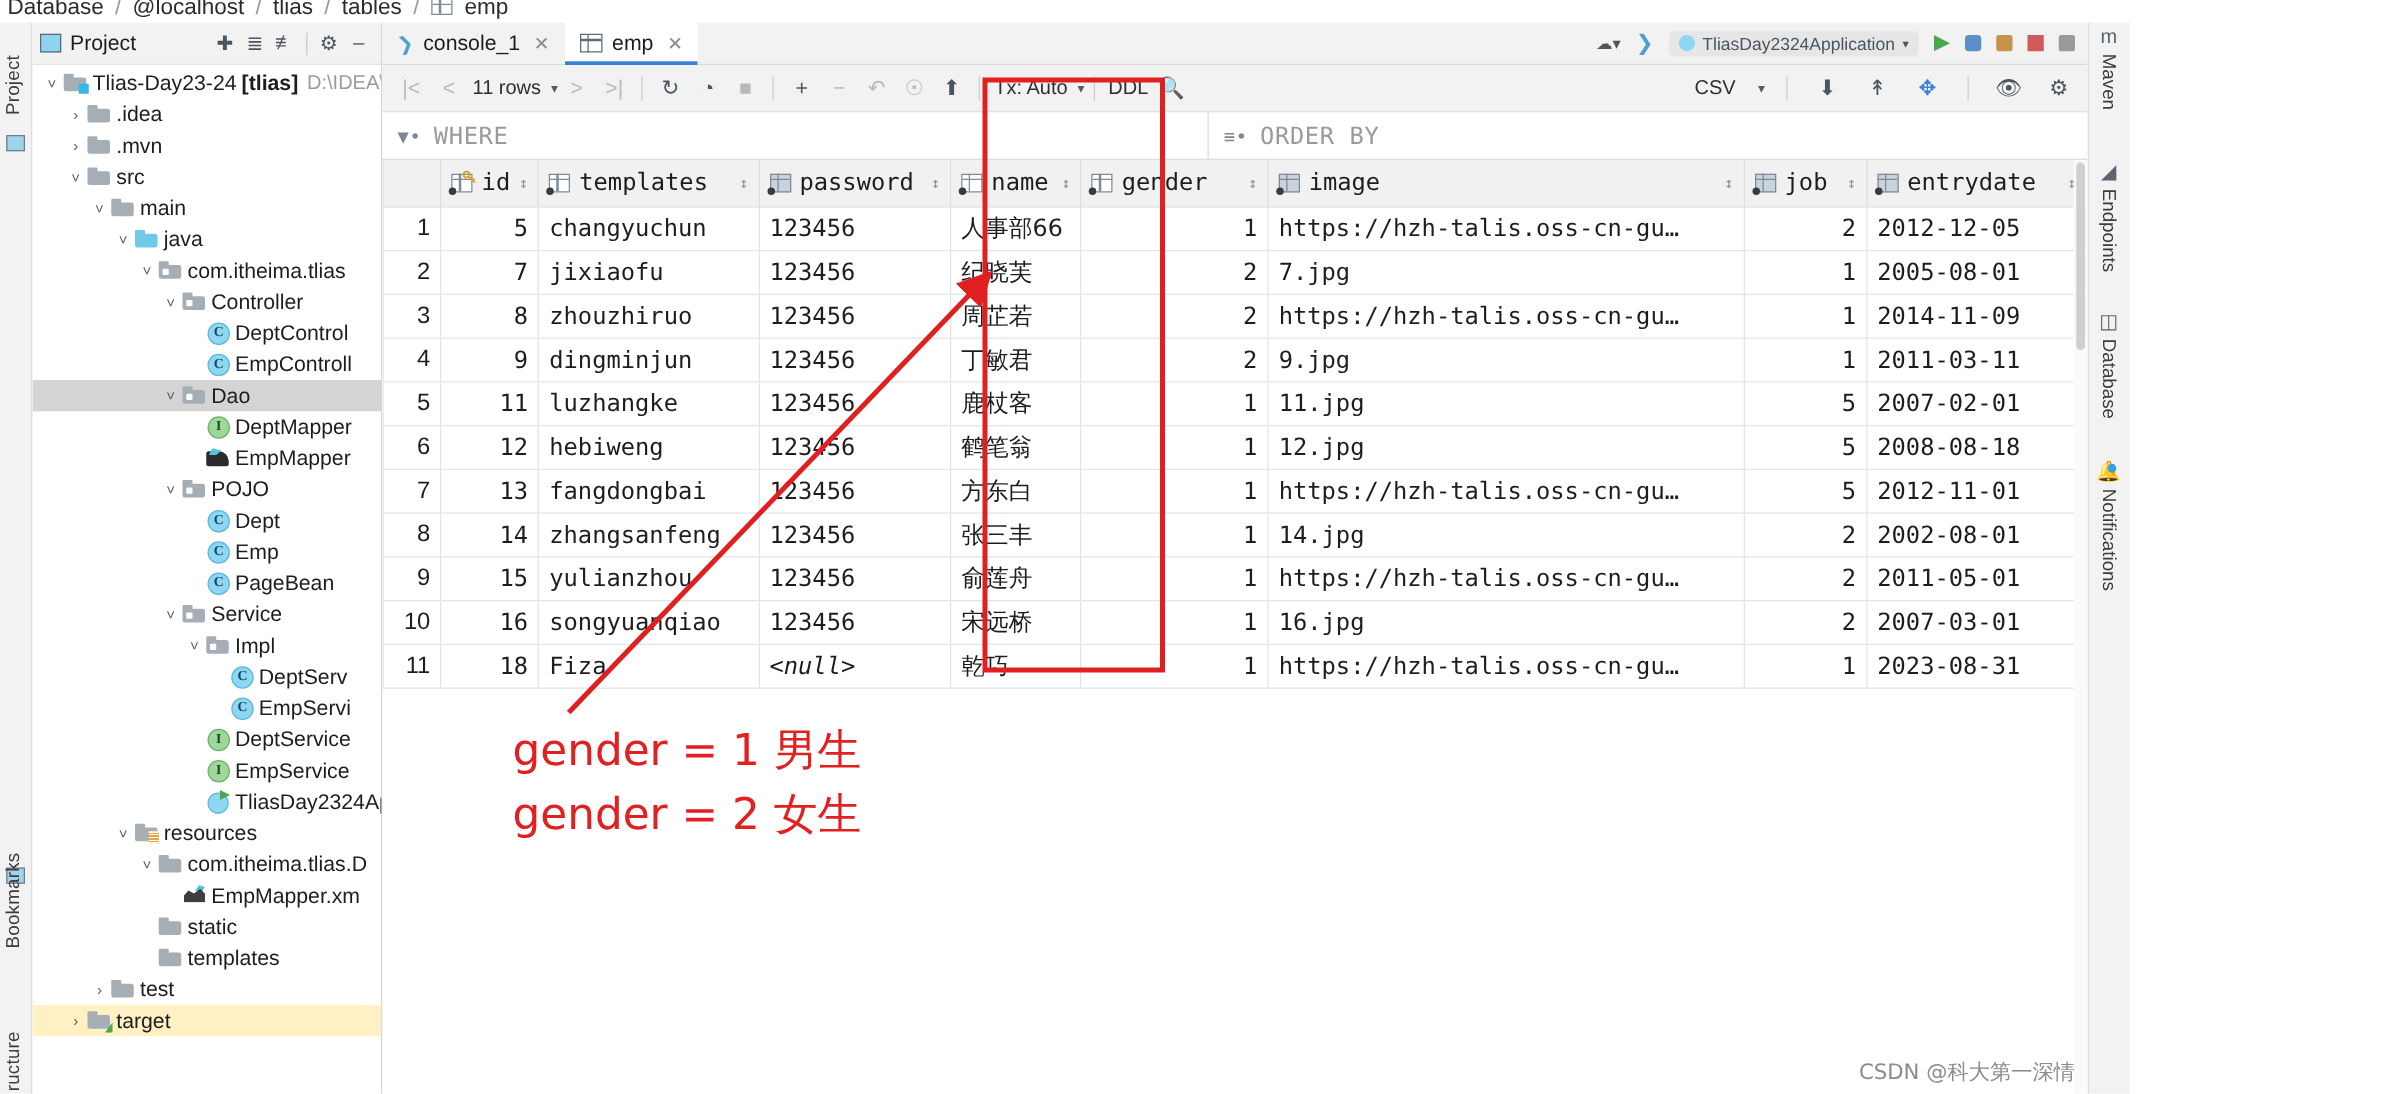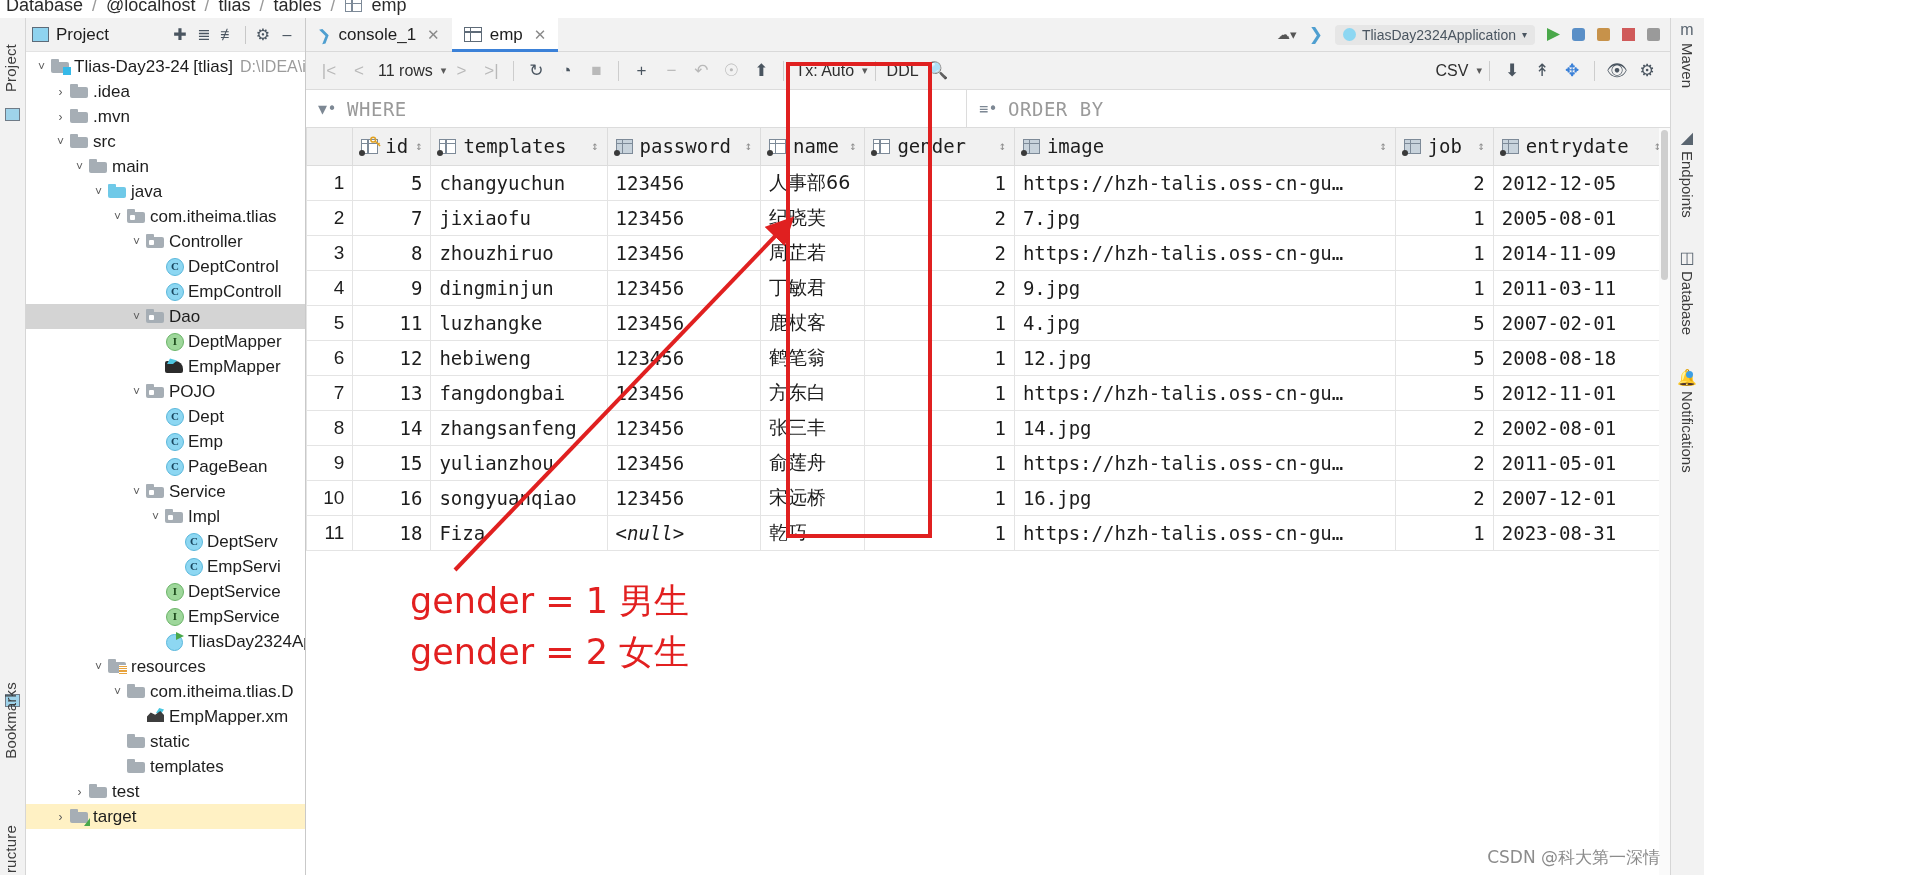--- a/index.html
+++ b/index.html
@@ -97,21 +97,21 @@
   .trow {
     height: 25px; display: flex; align-items: center; white-space: nowrap;
     padding-right: 4px;
   }
   .trow.selected { background: #d4d4d4; }
   .trow.highlight-yellow { background: #fff1c4; }
   .chev { width: 15px; text-align:center; color:#5c5c5c; font-size: 12px; flex:none;}
   .chev.empty { visibility: hidden; }
   .tlabel { margin-left: 4px; }
   .tpath { color:#9b9b9b; margin-left: 7px; font-size: 16px; }
-  .tbold { font-weight: normal; }
+  .tbold { font-weight: bold; }
 
   
   .ic { width: 19px; height: 16px; flex: none; position: relative; margin-left:2px;}
   .ic-folder, .ic-folder-src, .ic-folder-java, .ic-folder-res, .ic-folder-pkg, .ic-folder-test, .ic-folder-target {
     border-radius: 2px;
   }
   .ic-folder::after, .ic-folder-src::after, .ic-folder-java::after, .ic-folder-res::after,
   .ic-folder-pkg::after, .ic-folder-test::after, .ic-folder-target::after {
     content:""; position:absolute; left:0; top:3px; width:18px; height:11px;
     background:#a6aeb5; border-radius:1px 2px 2px 2px;
@@ -206,21 +206,21 @@
     background:#f2f2f2; border-bottom: 1px solid #dcdcdc; font-size: 16px; color:#3a3a3a;
   }
   .tb-btn {
     width: 30px; height: 28px; display:flex; align-items:center; justify-content:center;
     color:#4a5560; font-size: 17px; flex:none;
   }
   .tb-btn.dim { color:#b9b9b9; }
   .tb-sep { width:1px;height:20px;background:#cdcdcd;margin:0 7px;flex:none;}
   .tb-text { padding: 0 4px; font-size:16px; color:#2f2f2f; white-space:nowrap;}
   .tb-caret { font-size: 11px; color:#5a5a5a; margin-left:4px;}
-  .tb-right { margin-left:auto; display:flex; align-items:center; gap:0; }
+  .tb-right { margin-left:auto; display:flex; align-items:center; gap:10px; }
 
   
   .filter-bar {
     height: 38px; display:flex; align-items:stretch; background:#fff;
     border-bottom:1px solid #dcdcdc; font-size: 19px; color:#9a9a9a;
   }
   .filter-cell {
     display:flex; align-items:center; gap:10px; padding: 0 12px; flex: 1 1 0;
     font-family: "DejaVu Sans Mono", monospace; letter-spacing: .5px;
   }
@@ -759,21 +759,21 @@
               <td class="cell num">1</td>
               <td class="cell">2011-03-11</td>
             </tr>
             <tr>
               <td class="rownum">5</td>
               <td class="cell num">11</td>
               <td class="cell">luzhangke</td>
               <td class="cell">123456</td>
               <td class="cell cjk">鹿杖客</td>
               <td class="cell num">1</td>
-              <td class="cell">4.jpg</td>
+              <td class="cell">11.jpg</td>
               <td class="cell num">5</td>
               <td class="cell">2007-02-01</td>
             </tr>
             <tr>
               <td class="rownum">6</td>
               <td class="cell num">12</td>
               <td class="cell">hebiweng</td>
               <td class="cell">123456</td>
               <td class="cell cjk">鹤笔翁</td>
               <td class="cell num">1</td>
@@ -816,21 +816,21 @@
             </tr>
             <tr>
               <td class="rownum">10</td>
               <td class="cell num">16</td>
               <td class="cell">songyuanqiao</td>
               <td class="cell">123456</td>
               <td class="cell cjk">宋远桥</td>
               <td class="cell num">1</td>
               <td class="cell">16.jpg</td>
               <td class="cell num">2</td>
-              <td class="cell">2007-12-01</td>
+              <td class="cell">2007-03-01</td>
             </tr>
             <tr>
               <td class="rownum">11</td>
               <td class="cell num">18</td>
               <td class="cell">Fiza</td>
               <td class="cell nullv">&lt;null&gt;</td>
               <td class="cell cjk">乾巧</td>
               <td class="cell num">1</td>
               <td class="cell">https://hzh-talis.oss-cn-gu…</td>
               <td class="cell num">1</td>

